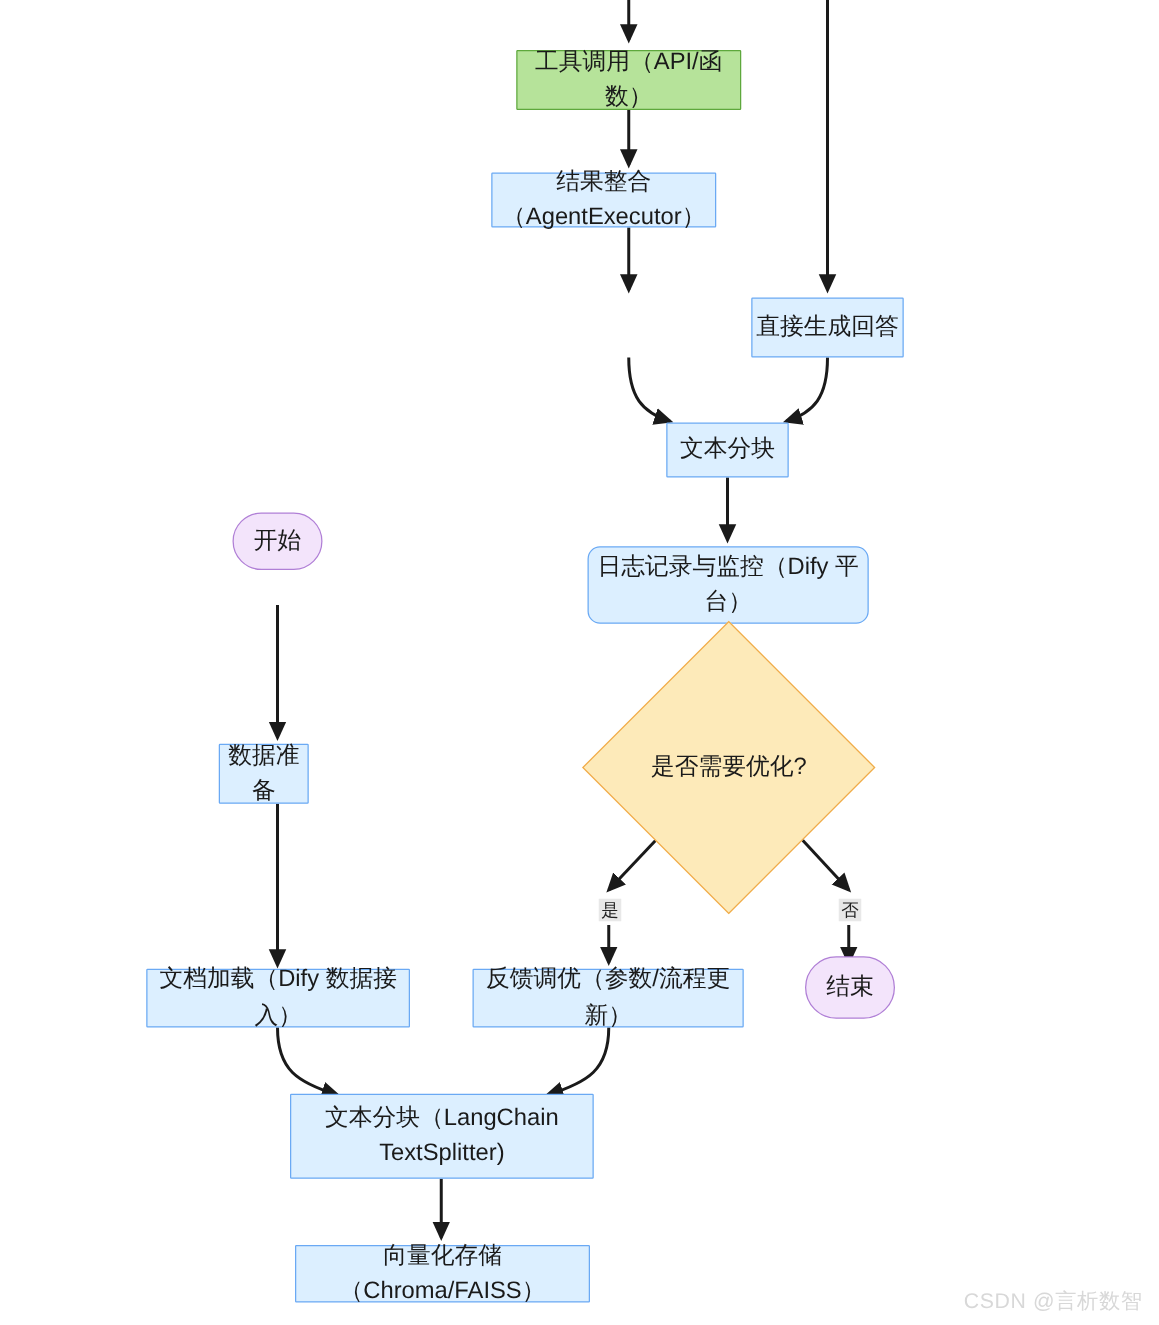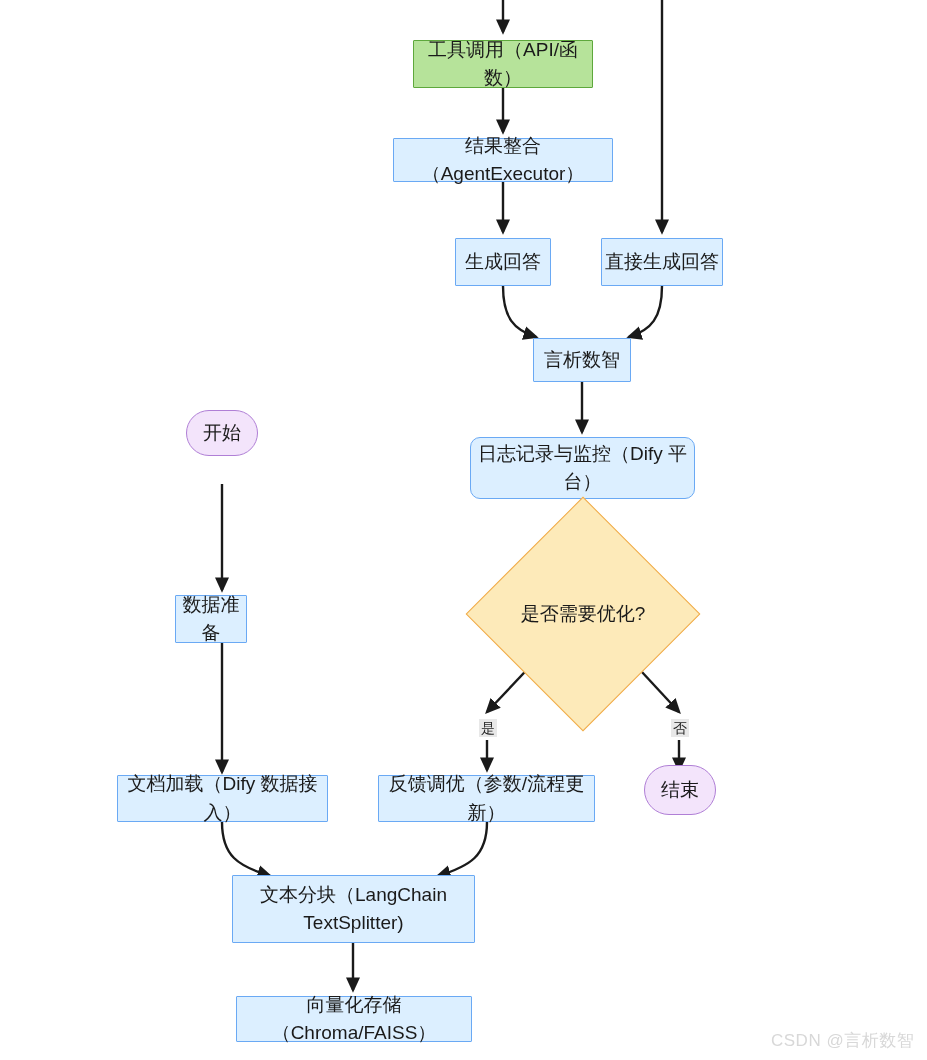--- a/index.html
+++ b/index.html
@@ -137,34 +137,31 @@
       <path d="M 487 822 C 487 856, 470 866, 438 876"></path>
 
       <path d="M 353 943 L 353 990"></path>
     </g>
   </svg>
 
   <div class="node node-tool" style="left:413px; top:40px; width:180px; height:48px;">
     <span>工具调用（API/函数）</span>
   </div>
 
-  <div class="node node-process" style="left:393px; top:138px; width:220px; height:44px;">
+  <div class="node node-process" style="left:393px; top:138px; width:180px; height:44px;">
     <span>结果整合（AgentExecutor）</span>
   </div>
 
-  <div class="node node-process" style="left:455px; top:238px; width:96px; height:48px;">
-    <span>生成回答</span>
-  </div>
 
   <div class="node node-process" style="left:601px; top:238px; width:122px; height:48px;">
     <span>直接生成回答</span>
   </div>
 
   <div class="node node-process" style="left:533px; top:338px; width:98px; height:44px;">
-    <span>言析数智</span>
+    <span>文本分块</span>
   </div>
 
   <div class="node node-process" style="left:470px; top:437px; width:225px; height:62px;border-radius:10px;">
     <span>日志记录与监控（Dify 平台）</span>
   </div>
 
   <div class="node node-decision" style="left:500px; top:531px; width:166px; height:166px;">
     <span class="diamond-shape"></span>
     <span class="diamond-label">是否需要优化?</span>
   </div>

